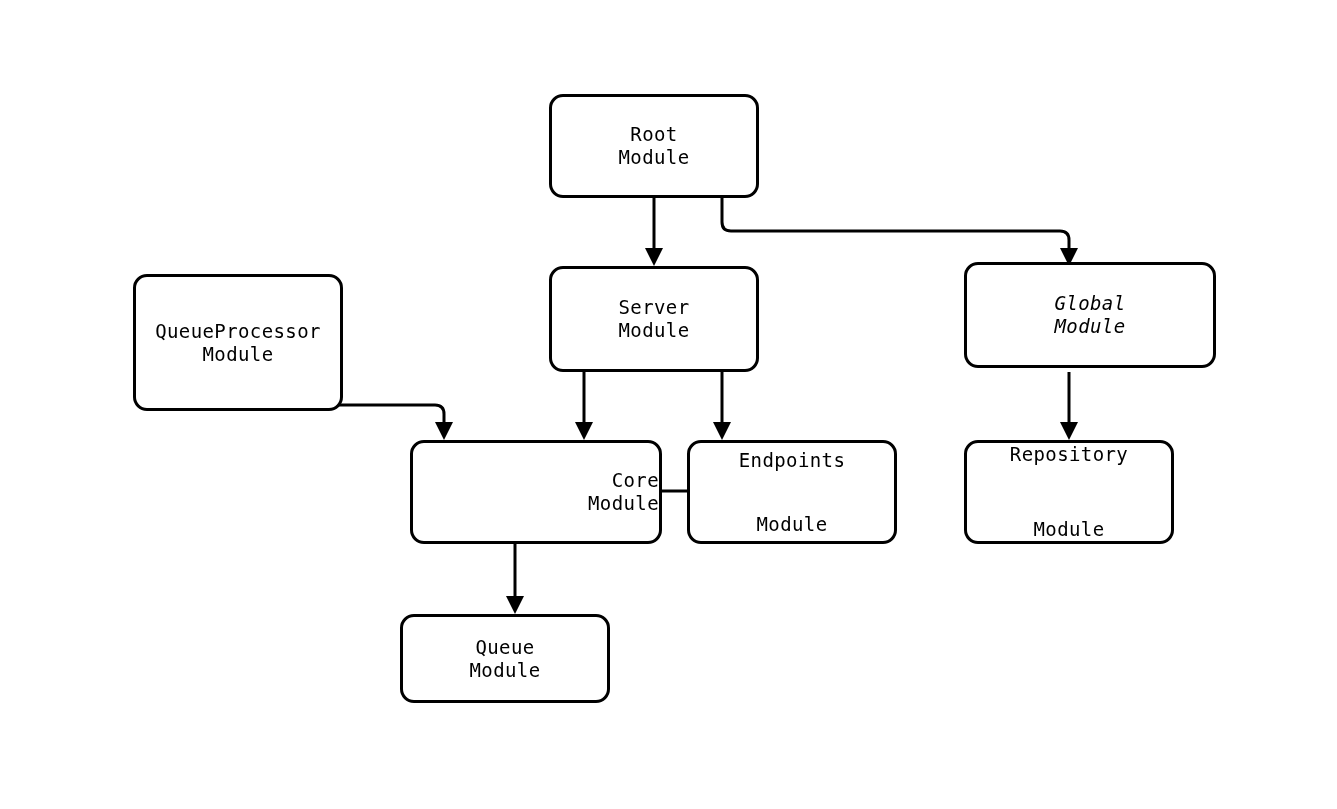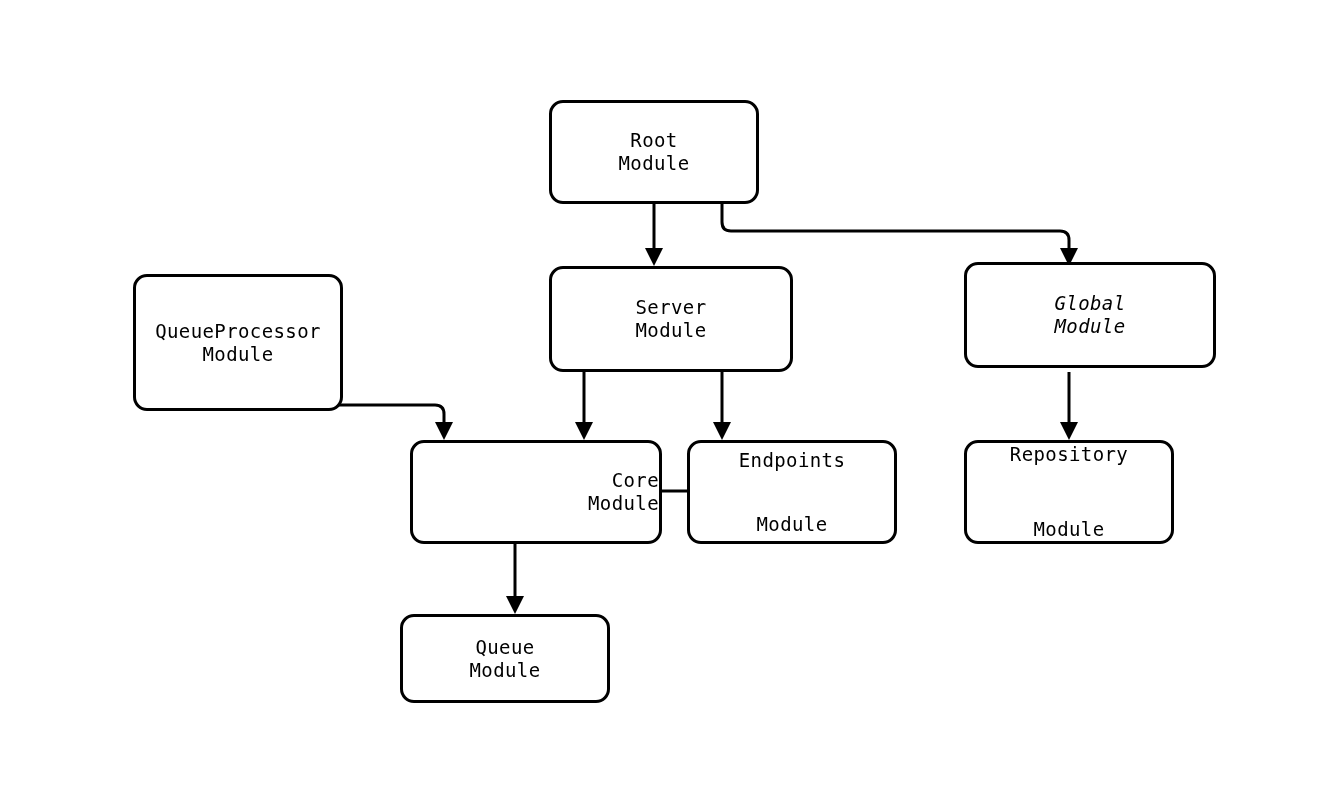--- a/index.html
+++ b/index.html
@@ -90,31 +90,31 @@
       <path fill="none" stroke="#000000" stroke-width="3" stroke-linecap="butt" d="M 1069 372 L 1069 430"></path>
       <path fill="#000000" stroke="none" d="M 1069 440 L 1060 422 L 1078 422 Z"></path>
     </g>
 
     <g>
       <path fill="none" stroke="#000000" stroke-width="3" stroke-linecap="butt" d="M 515 544 L 515 604"></path>
       <path fill="#000000" stroke="none" d="M 515 614 L 506 596 L 524 596 Z"></path>
     </g>
   </svg>
 
-  <div class="node" style="left: 549px; top: 100px; width: 210px; height: 104px; align-items: center;">
+  <div class="node" style="left: 549px; top: 94px; width: 210px; height: 104px; align-items: center;">
     <span class="node-line">Root</span>
     <span class="node-line">Module</span>
   </div>
 
   <div class="node" style="left: 133px; top: 274px; width: 210px; height: 137px;">
     <span class="node-line">QueueProcessor</span>
     <span class="node-line">Module</span>
   </div>
 
-  <div class="node" style="left: 549px; top: 266px; width: 244px; height: 106px;">
+  <div class="node" style="left: 549px; top: 266px; width: 210px; height: 106px;">
     <span class="node-line">Server</span>
     <span class="node-line">Module</span>
   </div>
 
   <div class="node" style="left: 964px; top: 262px; width: 252px; height: 106px; font-style: italic;">
     <span class="node-line">Global</span>
     <span class="node-line">Module</span>
   </div>
 
   <div class="node" style="left: 410px; top: 440px; width: 252px; height: 104px; align-items: flex-end;">

